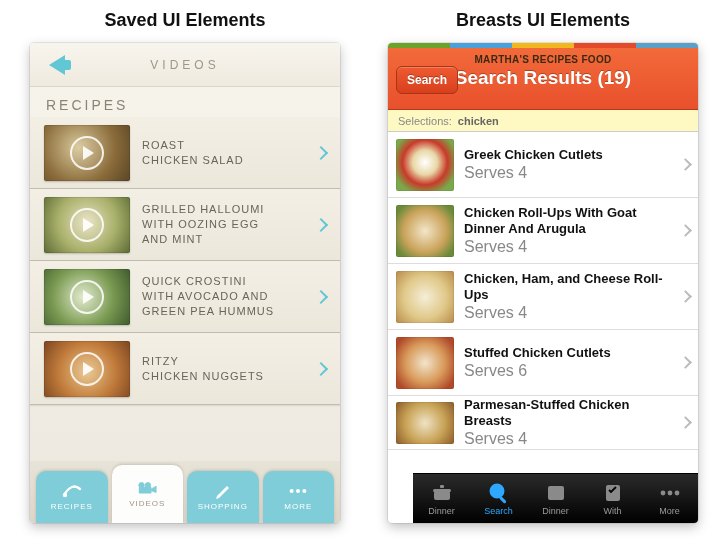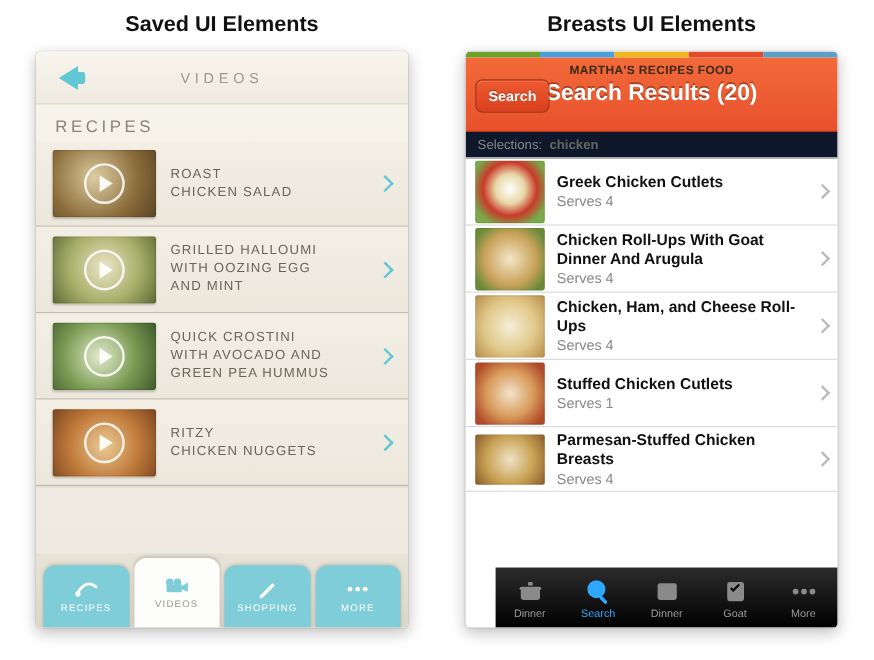--- a/index.html
+++ b/index.html
@@ -107,33 +107,33 @@
   }
   .r-app { font-size:10px; font-weight:600; color:#3a2a12; letter-spacing:0.3px; }
   .r-title { font-size:19px; font-weight:700; margin-top:2px; text-shadow:0 -1px 0 rgba(0,0,0,0.3); }
   .r-search-btn {
     position:absolute; left:8px; top:18px; height:28px; padding:0 10px;
     background:linear-gradient(#ef5a31,#d8401d); border:1px solid #a83514;
     border-radius:6px; color:#fff; font-size:12px; font-weight:700;
     display:flex; align-items:center; text-shadow:0 -1px 0 rgba(0,0,0,0.3);
     box-shadow: inset 0 1px 0 rgba(255,255,255,0.25);
   }
-  .sel-bar { height:22px; background:#0f172a; border-bottom:1px solid #ccc;
+  .sel-bar { height:22px; background:#fef9c3; border-bottom:1px solid #ccc;
     font-size:11px; color:#888; display:flex; align-items:center; padding:0 10px; gap:6px; }
   .sel-bar b { color:#666; font-weight:600; }
   .result-list { flex:1; overflow:hidden; }
   .result-row {
-    display:flex; align-items:center; height:56px; border-bottom:1px solid #ddd; padding:0 8px; gap:10px;
+    display:flex; align-items:center; height:66px; border-bottom:1px solid #ddd; padding:0 8px; gap:10px;
   }
   .result-row.short { height:54px; }
   .r-thumb { width:58px; height:52px; border-radius:2px; flex-shrink:0;
     box-shadow: inset 0 0 0 1px rgba(0,0,0,0.06); }
   .r-text { flex:1; }
   .r-name { font-size:13px; font-weight:700; color:#111; line-height:1.2; }
-  .r-serves { font-size:12px; color:#888; margin-top:2px; }
+  .r-serves { font-size:16px; color:#888; margin-top:2px; }
   .chevron-g {
     width:9px; height:9px; border-top:2px solid #bbb; border-right:2px solid #bbb;
     transform:rotate(45deg); flex-shrink:0;
   }
   .ios-tabbar {
     height:50px; background:linear-gradient(#2b2b2b,#000); display:flex;
     border-top:1px solid #000;
     margin-left:25px;
   }
   .ios-tab { flex:1; display:flex; flex-direction:column; align-items:center; justify-content:center; gap:2px; }
@@ -248,21 +248,21 @@
         <div style="background:#4aa0d8"></div>
         <div style="background:#f0b81e"></div>
         <div style="background:#e24a2a"></div>
         <div style="background:#5aa0c8"></div>
     </div>
     <div class="r-header">
       <div class="r-search-btn">
           <span>Search</span>
         </div>
       <div class="r-app">MARTHA'S RECIPES FOOD</div>
-      <div class="r-title">Search Results (20)</div>
+      <div class="r-title">Search Results (19)</div>
     </div>
     <div class="sel-bar">
       <span>Selections:</span>
       <b>chicken</b>
     </div>
     <div class="result-list">
       <div class="result-row">
         <div class="r-thumb g1"></div>
         <div class="r-text">
           <div class="r-name">Greek Chicken Cutlets</div>
@@ -283,21 +283,21 @@
         <div class="r-text">
           <div class="r-name">Chicken, Ham, and Cheese Roll-Ups</div>
           <div class="r-serves">Serves 4</div>
         </div>
         <div class="chevron-g"></div>
       </div>
       <div class="result-row">
         <div class="r-thumb g4"></div>
         <div class="r-text">
           <div class="r-name">Stuffed Chicken Cutlets</div>
-          <div class="r-serves">Serves 1</div>
+          <div class="r-serves">Serves 6</div>
         </div>
         <div class="chevron-g"></div>
       </div>
       <div class="result-row short">
         <div class="r-thumb g5" style="height:42px"></div>
         <div class="r-text">
           <div class="r-name">Parmesan-Stuffed Chicken Breasts</div>
           <div class="r-serves">Serves 4</div>
         </div>
         <div class="chevron-g"></div>
@@ -333,21 +333,21 @@
           </div>
         <div class="ios-tab-label">Dinner</div>
       </div>
       <div class="ios-tab">
         <div class="ios-ic">
             <svg width="20" height="20" viewBox="0 0 20 20">
               <rect x="3" y="2" width="14" height="16" rx="2"></rect>
               <path d="M6 7 L8 9 L13 4" stroke="#000" stroke-width="1.8" fill="none"></path>
             </svg>
           </div>
-        <div class="ios-tab-label">Goat</div>
+        <div class="ios-tab-label">With</div>
       </div>
       <div class="ios-tab">
         <div class="ios-ic">
             <svg width="24" height="10" viewBox="0 0 24 10">
               <circle cx="5" cy="5" r="2.4"></circle>
               <circle cx="12" cy="5" r="2.4"></circle>
               <circle cx="19" cy="5" r="2.4"></circle>
             </svg>
           </div>
         <div class="ios-tab-label">More</div>

